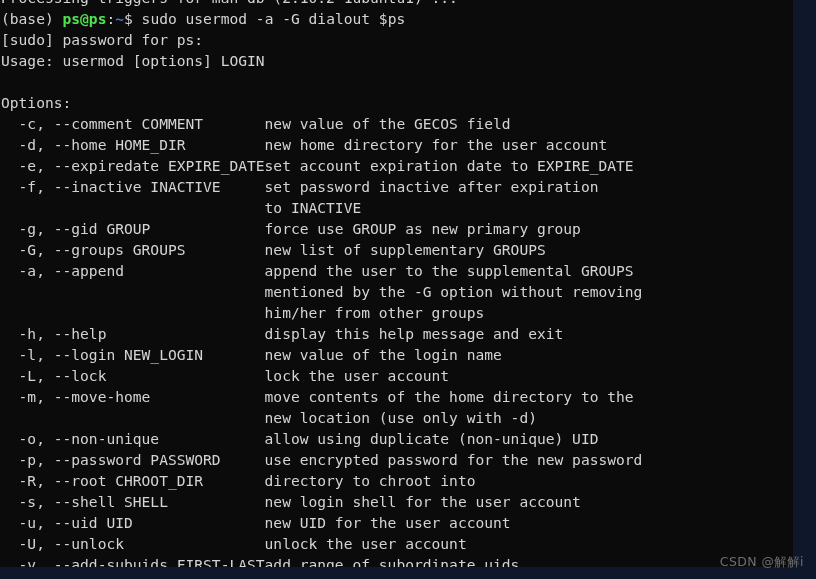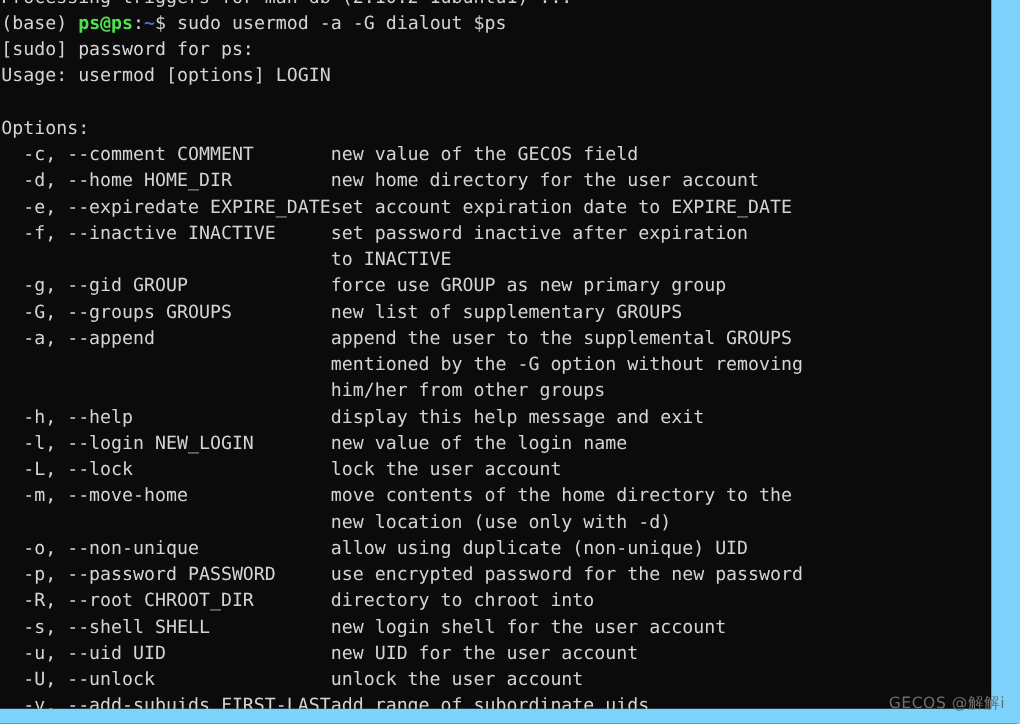--- a/index.html
+++ b/index.html
@@ -12,21 +12,21 @@
     width: 816px;
     height: 579px;
     overflow: hidden;
     font-family: "DejaVu Sans Mono", "Liberation Mono", monospace;
   }
 
   #terminal {
     position: relative;
     width: 816px;
     height: 579px;
-    background: #7dd3fc;
+    background: #0f172a;
     box-sizing: border-box;
   }
 
   
   #screen {
     position: absolute;
     left: 0;
     top: 0;
     width: 793px;
     height: 567px;
@@ -72,14 +72,14 @@
     user-select: none;
   }
 </style>
 </head>
 <body>
 
 <div id="terminal">
   <div id="screen">
     <div id="lines"><div class="row"><span class="c-default">Processing triggers for man-db (2.10.2-1ubuntu1) ...</span></div><div class="row"><span class="c-default">(base) </span><span class="c-green">ps@ps</span><span class="c-default">:</span><span class="c-blue">~</span><span class="c-default">$ sudo usermod -a -G dialout $ps</span></div><div class="row"><span class="c-default">[sudo] password for ps:</span></div><div class="row"><span class="c-default">Usage: usermod [options] LOGIN</span></div><div class="row">&nbsp;</div><div class="row"><span class="c-default">Options:</span></div><div class="row"><span class="c-default">  -c, --comment COMMENT       new value of the GECOS field</span></div><div class="row"><span class="c-default">  -d, --home HOME_DIR         new home directory for the user account</span></div><div class="row"><span class="c-default">  -e, --expiredate EXPIRE_DATEset account expiration date to EXPIRE_DATE</span></div><div class="row"><span class="c-default">  -f, --inactive INACTIVE     set password inactive after expiration</span></div><div class="row"><span class="c-default">                              to INACTIVE</span></div><div class="row"><span class="c-default">  -g, --gid GROUP             force use GROUP as new primary group</span></div><div class="row"><span class="c-default">  -G, --groups GROUPS         new list of supplementary GROUPS</span></div><div class="row"><span class="c-default">  -a, --append                append the user to the supplemental GROUPS</span></div><div class="row"><span class="c-default">                              mentioned by the -G option without removing</span></div><div class="row"><span class="c-default">                              him/her from other groups</span></div><div class="row"><span class="c-default">  -h, --help                  display this help message and exit</span></div><div class="row"><span class="c-default">  -l, --login NEW_LOGIN       new value of the login name</span></div><div class="row"><span class="c-default">  -L, --lock                  lock the user account</span></div><div class="row"><span class="c-default">  -m, --move-home             move contents of the home directory to the</span></div><div class="row"><span class="c-default">                              new location (use only with -d)</span></div><div class="row"><span class="c-default">  -o, --non-unique            allow using duplicate (non-unique) UID</span></div><div class="row"><span class="c-default">  -p, --password PASSWORD     use encrypted password for the new password</span></div><div class="row"><span class="c-default">  -R, --root CHROOT_DIR       directory to chroot into</span></div><div class="row"><span class="c-default">  -s, --shell SHELL           new login shell for the user account</span></div><div class="row"><span class="c-default">  -u, --uid UID               new UID for the user account</span></div><div class="row"><span class="c-default">  -U, --unlock                unlock the user account</span></div><div class="row"><span class="c-default">  -v, --add-subuids FIRST-LASTadd range of subordinate uids</span></div></div>
   </div>
-  <div id="watermark">GECOS @解解i</div>
+  <div id="watermark">CSDN @解解i</div>
 </div>
 
 </body></html>

